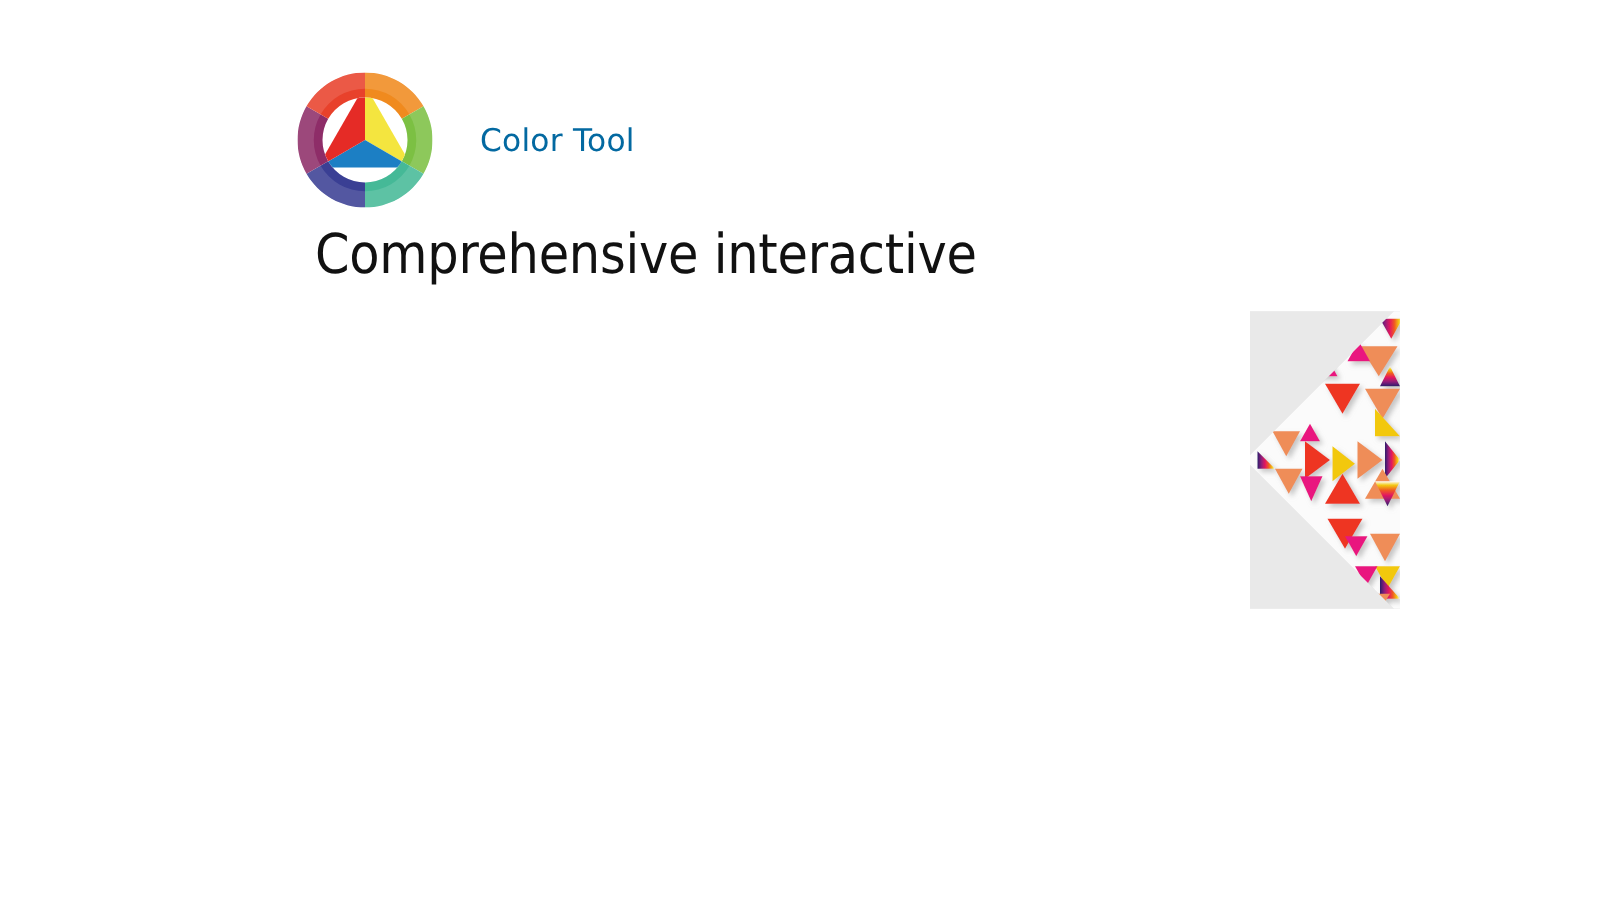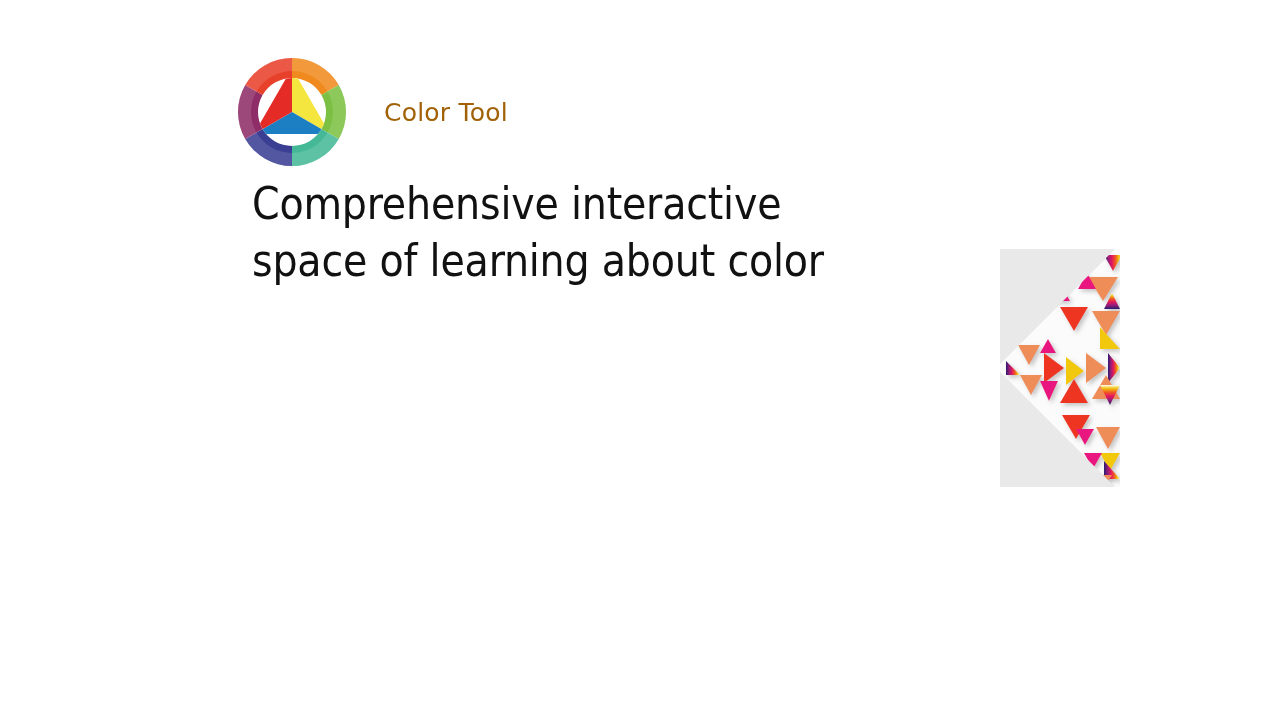--- a/index.html
+++ b/index.html
@@ -40,21 +40,21 @@
     flex: 0 0 auto;
   }
   #logo-mark svg { display: block; width: 108px; height: 108px; }
 
   #brand-name {
     margin-left: 38px;
     font-family: "DejaVu Sans", sans-serif;
     font-size: 25px;
     font-weight: 400;
     letter-spacing: 0.2px;
-    color: #a16207;
+    color: #0369a1;
     white-space: nowrap;
     line-height: 1;
   }
 
   
   #headline {
     position: absolute;
     left: 252px;
     top: 175px;
     width: 700px;
@@ -134,21 +134,20 @@
           </g>
         </g>
       </svg>
     </div>
 
     <div id="brand-name">Color Tool</div>
   </div>
 
   <div id="headline">
     <span class="hl-line">Comprehensive interactive</span>
-    <span class="hl-line">space of learning about color</span>
   </div>
 
   <div id="artwork">
     <svg width="120" height="238" viewBox="0 0 120 238" xmlns="http://www.w3.org/2000/svg" aria-hidden="true">
       <defs>
         <linearGradient id="rainbow" x1="0" y1="1" x2="0" y2="0">
           <stop offset="0%" stop-color="#2b1a6b"></stop>
           <stop offset="22%" stop-color="#8e1d7a"></stop>
           <stop offset="44%" stop-color="#e4185f"></stop>
           <stop offset="64%" stop-color="#f05a22"></stop>

